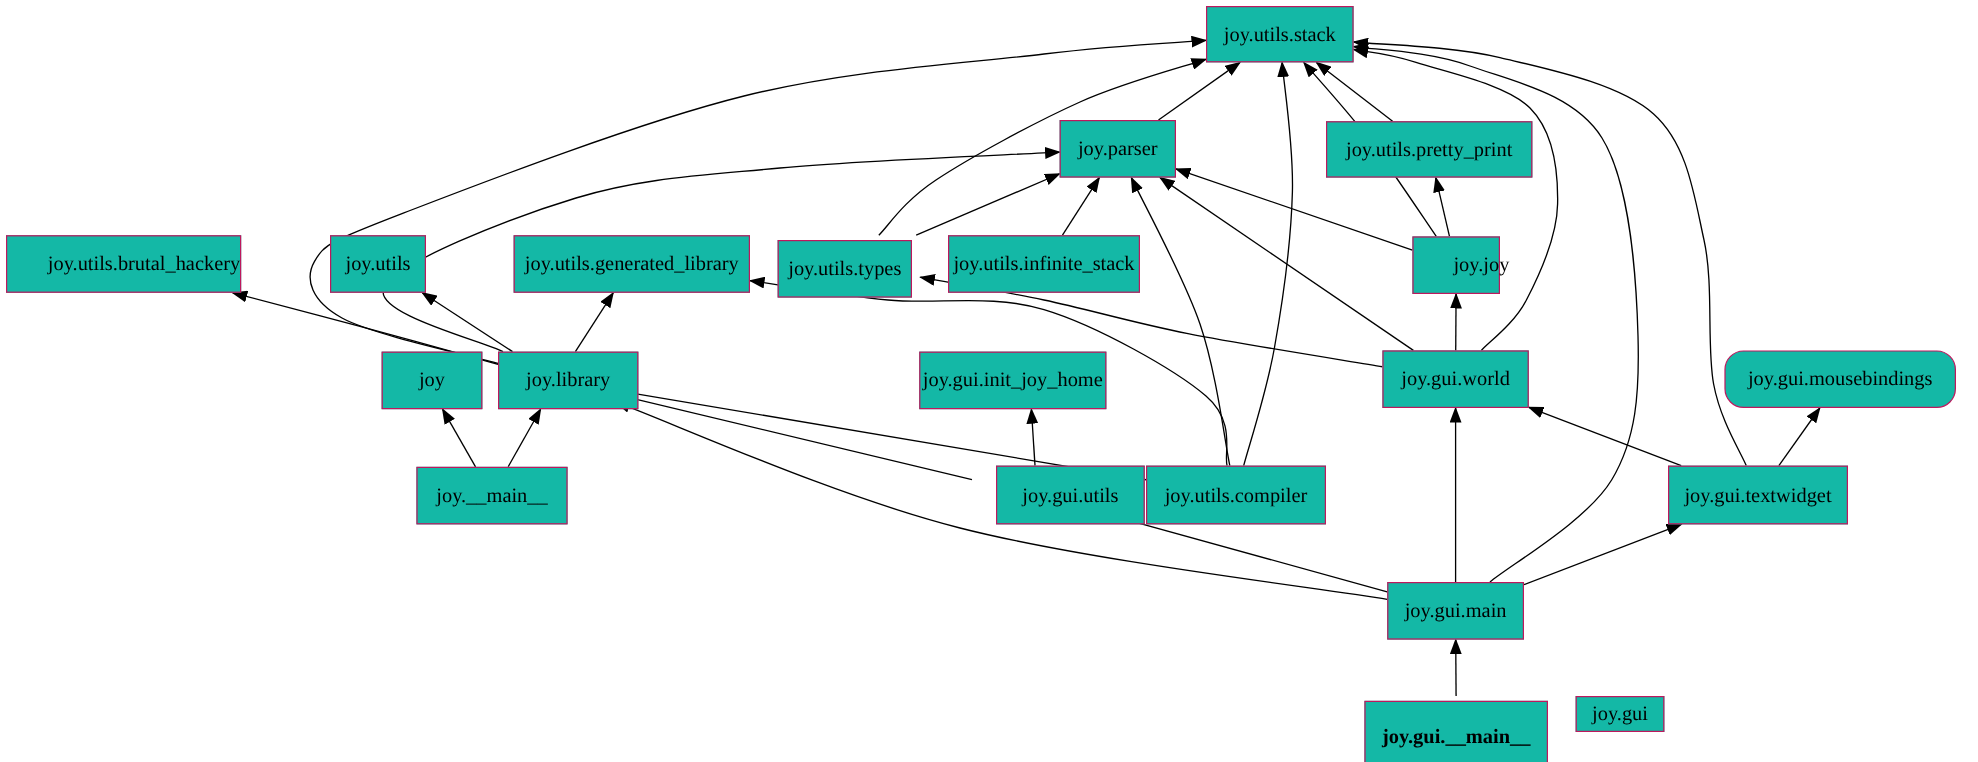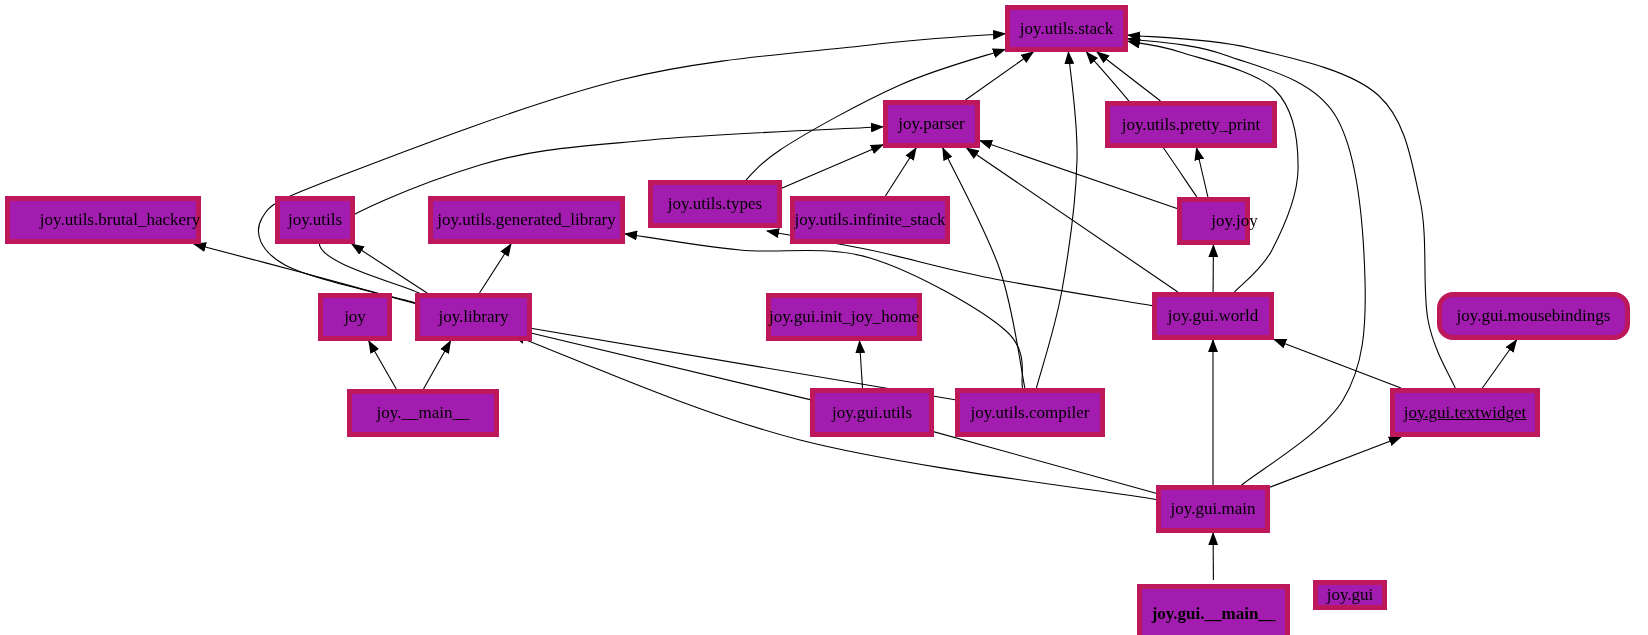--- a/index.html
+++ b/index.html
@@ -12,22 +12,22 @@
     overflow: hidden;
   }
   #edge-layer {
     position: absolute;
     left: 0; top: 0;
     width: 1648px; height: 635px;
   }
   .node {
     position: absolute;
     box-sizing: border-box;
-    border: 5px solid #be185d;
-    background: #a21caf;
+    border: 1px solid #be185d;
+    background: #14b8a6;
     color: #000000;
     display: flex;
     align-items: center;
     justify-content: center;
     font-size: 17px;
     white-space: nowrap;
     z-index: 2;
   }
   .edge { fill: none; stroke: #000000; stroke-width: 1.1px; }
 </style>
@@ -78,28 +78,28 @@
         <path class="edge" d="M1213.4,580.0 L1213.1,533.0" marker-end="url(#arrowhead)"></path>
       </g>
   </svg>
 
 <div class="node" style="left: 1005px; top: 5px; width: 123px; height: 47px;">joy.utils.stack</div>
     <div class="node" style="left: 883px; top: 100px; width: 97px; height: 48px;">joy.parser</div>
     <div class="node" style="left: 1105px; top: 101px; width: 172px; height: 47px;">joy.utils.pretty_print</div>
     <div class="node" style="left: 5px; top: 196px; width: 196px; height: 48px; padding-left: 34px;">joy.utils.brutal_hackery</div>
     <div class="node" style="left: 275px; top: 196px; width: 80px; height: 48px;">joy.utils</div>
     <div class="node" style="left: 428px; top: 196px; width: 197px; height: 48px;">joy.utils.generated_library</div>
-    <div class="node" style="left: 648px; top: 180px; width: 134px; height: 48px;">joy.utils.types</div>
+    <div class="node" style="left: 648px; top: 200px; width: 112px; height: 48px;">joy.utils.types</div>
     <div class="node" style="left: 790px; top: 196px; width: 160px; height: 48px;">joy.utils.infinite_stack</div>
     <div class="node" style="left: 1177px; top: 197px; width: 73px; height: 48px; padding-left: 42px;">joy.joy</div>
-    <div class="node" style="left: 318px; top: 293px; width: 74px; height: 48px;">joy</div>
+    <div class="node" style="left: 318px; top: 293px; width: 84px; height: 48px;">joy</div>
     <div class="node" style="left: 415px; top: 293px; width: 117px; height: 48px;">joy.library</div>
     <div class="node" style="left: 766px; top: 293px; width: 156px; height: 48px;">joy.gui.init_joy_home</div>
     <div class="node" style="left: 1152px; top: 292px; width: 122px; height: 48px;">joy.gui.world</div>
     <div class="node" style="left: 1437px; top: 292px; width: 193px; height: 48px; border-radius: 16px;">joy.gui.mousebindings</div>
-    <div class="node" style="left: 347px; top: 389px; width: 152px; height: 48px;">joy.__main__</div>
-    <div class="node" style="left: 810px; top: 388px; width: 124px; height: 49px;">joy.gui.utils</div>
+    <div class="node" style="left: 347px; top: 389px; width: 126px; height: 48px;">joy.__main__</div>
+    <div class="node" style="left: 830px; top: 388px; width: 124px; height: 49px;">joy.gui.utils</div>
     <div class="node" style="left: 955px; top: 388px; width: 150px; height: 49px;">joy.utils.compiler</div>
-    <div class="node" style="left: 1390px; top: 388px; width: 150px; height: 49px; text-decoration: underline;">joy.gui.textwidget</div>
+    <div class="node" style="left: 1390px; top: 388px; width: 150px; height: 49px;">joy.gui.textwidget</div>
     <div class="node" style="left: 1156px; top: 485px; width: 114px; height: 48px;">joy.gui.main</div>
     <div class="node" style="left: 1137px; top: 584px; width: 153px; height: 60px; font-weight: bold;">joy.gui.__main__</div>
     <div class="node" style="left: 1313px; top: 580px; width: 74px; height: 30px;">joy.gui</div>
   </div>
 
 </body></html>

